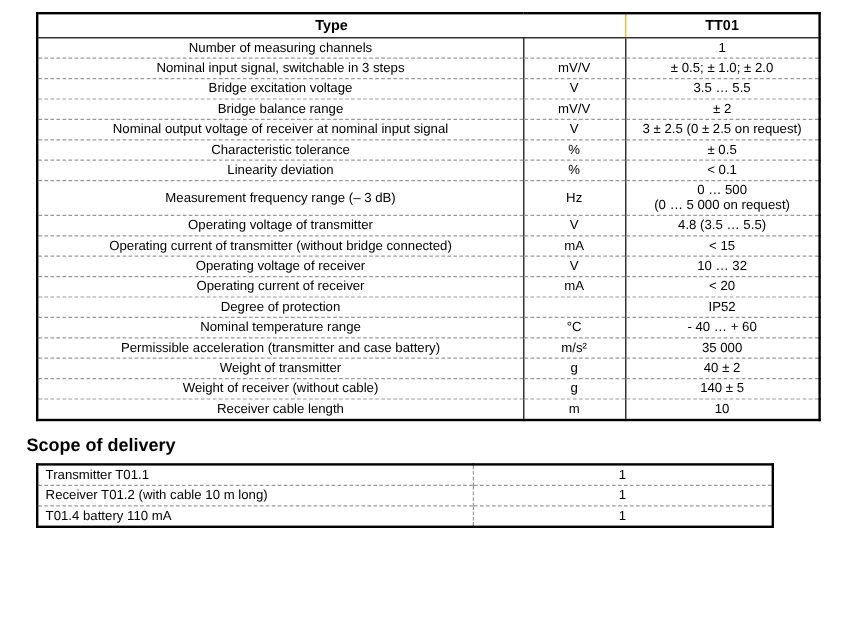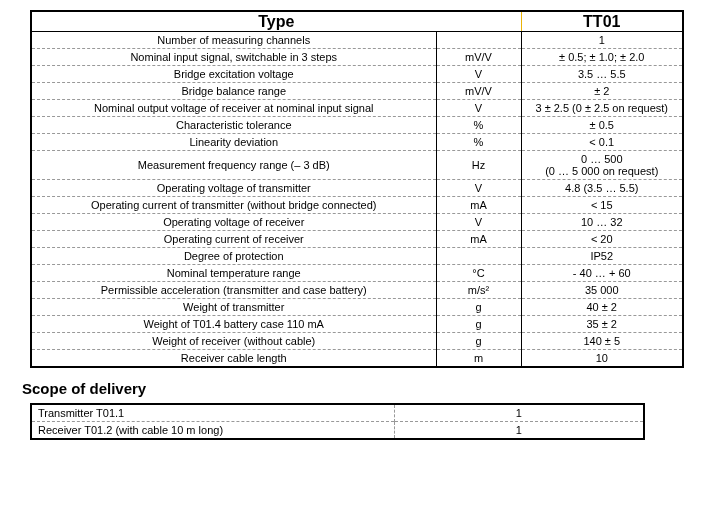--- a/index.html
+++ b/index.html
@@ -21,21 +21,21 @@
     border-collapse: collapse;
     table-layout: fixed;
   }
   
   .spec {
     width: 652px;
     margin: 10px 0 0 30px;
     border: 2px solid #000;
   }
   .spec thead th {
-    font-size: 16px;
+    font-size: 12px;
     font-weight: bold;
     text-align: center;
     padding: 3px 2px;
     border-bottom: 1px solid #000;
     line-height: 13px;
   }
   .spec thead th.model {
     border-left: 1px solid #eab308;
   }
   .spec td {
@@ -174,25 +174,20 @@
           <td class="p">Permissible acceleration (transmitter and case battery)</td>
           <td class="u">m/s²</td>
           <td class="v">35 000</td>
         </tr>
       <tr>
           <td class="p">Weight of transmitter</td>
           <td class="u">g</td>
           <td class="v">40 ± 2</td>
         </tr>
       <tr>
-          <td class="p">Weight of T01.4 battery case 110 mA</td>
-          <td class="u">g</td>
-          <td class="v">35 ± 2</td>
-        </tr>
-      <tr>
           <td class="p">Weight of receiver (without cable)</td>
           <td class="u">g</td>
           <td class="v">140 ± 5</td>
         </tr>
       <tr>
           <td class="p">Receiver cable length</td>
           <td class="u">m</td>
           <td class="v">10</td>
         </tr>
     </tbody>
@@ -207,16 +202,20 @@
       </colgroup>
     <tbody>
       <tr>
           <td>Transmitter T01.1</td>
           <td class="q">1</td>
         </tr>
       <tr>
           <td>Receiver T01.2 (with cable 10 m long)</td>
           <td class="q">1</td>
         </tr>
+      <tr>
+          <td>T01.4 battery 110 mA</td>
+          <td class="q">1</td>
+        </tr>
     </tbody>
   </table>
 
 </div>
 
 </body></html>

